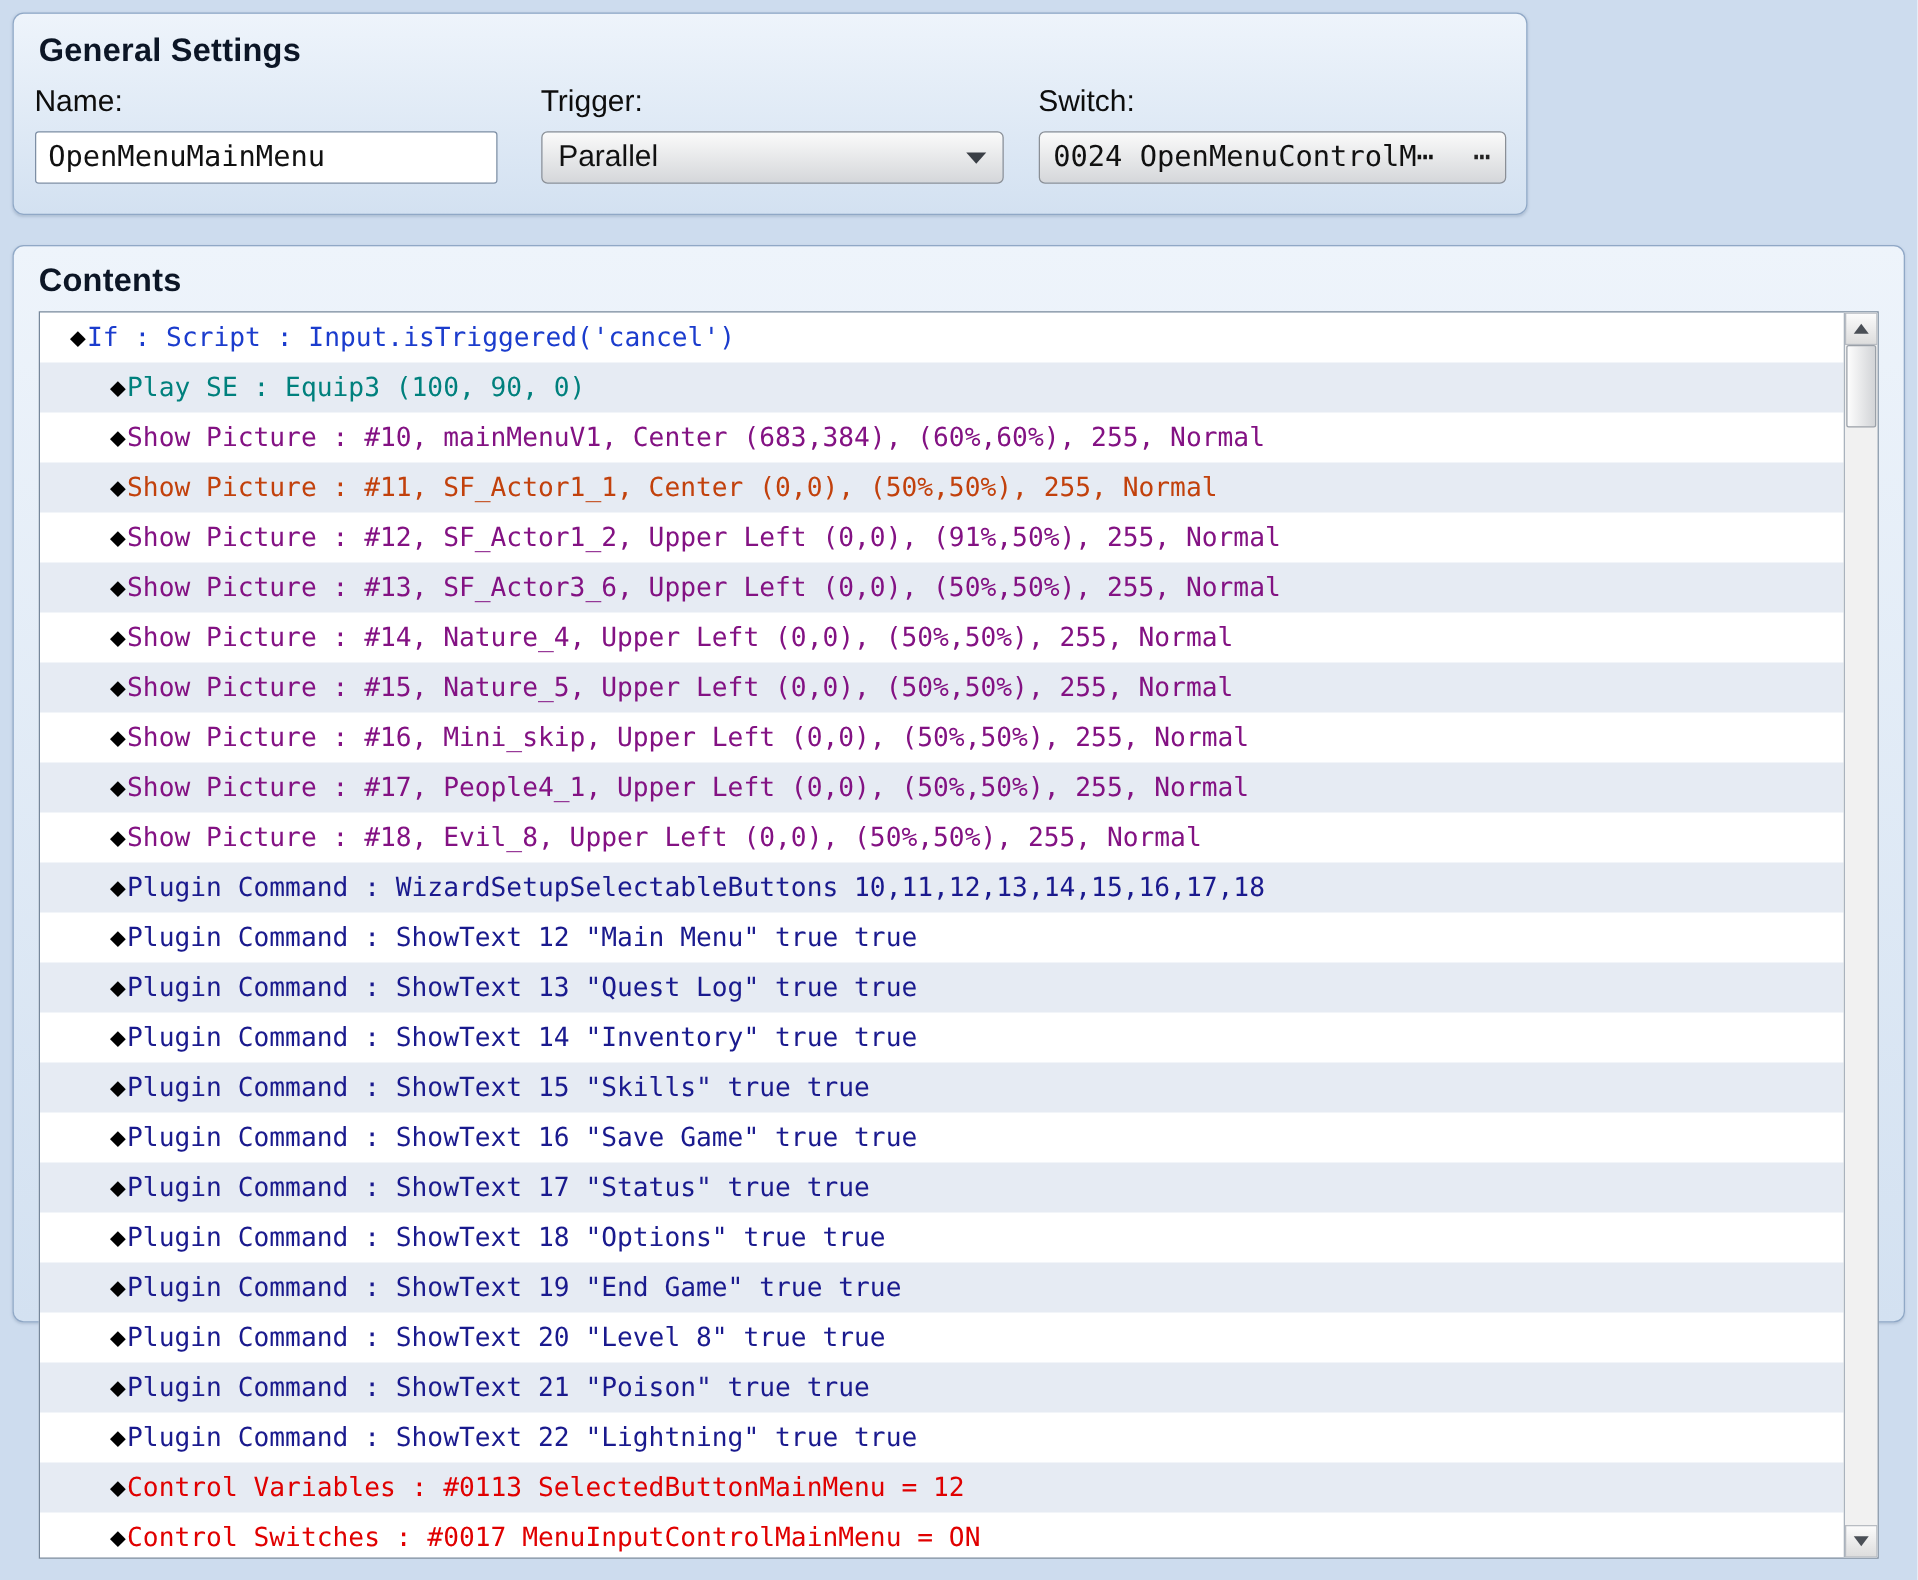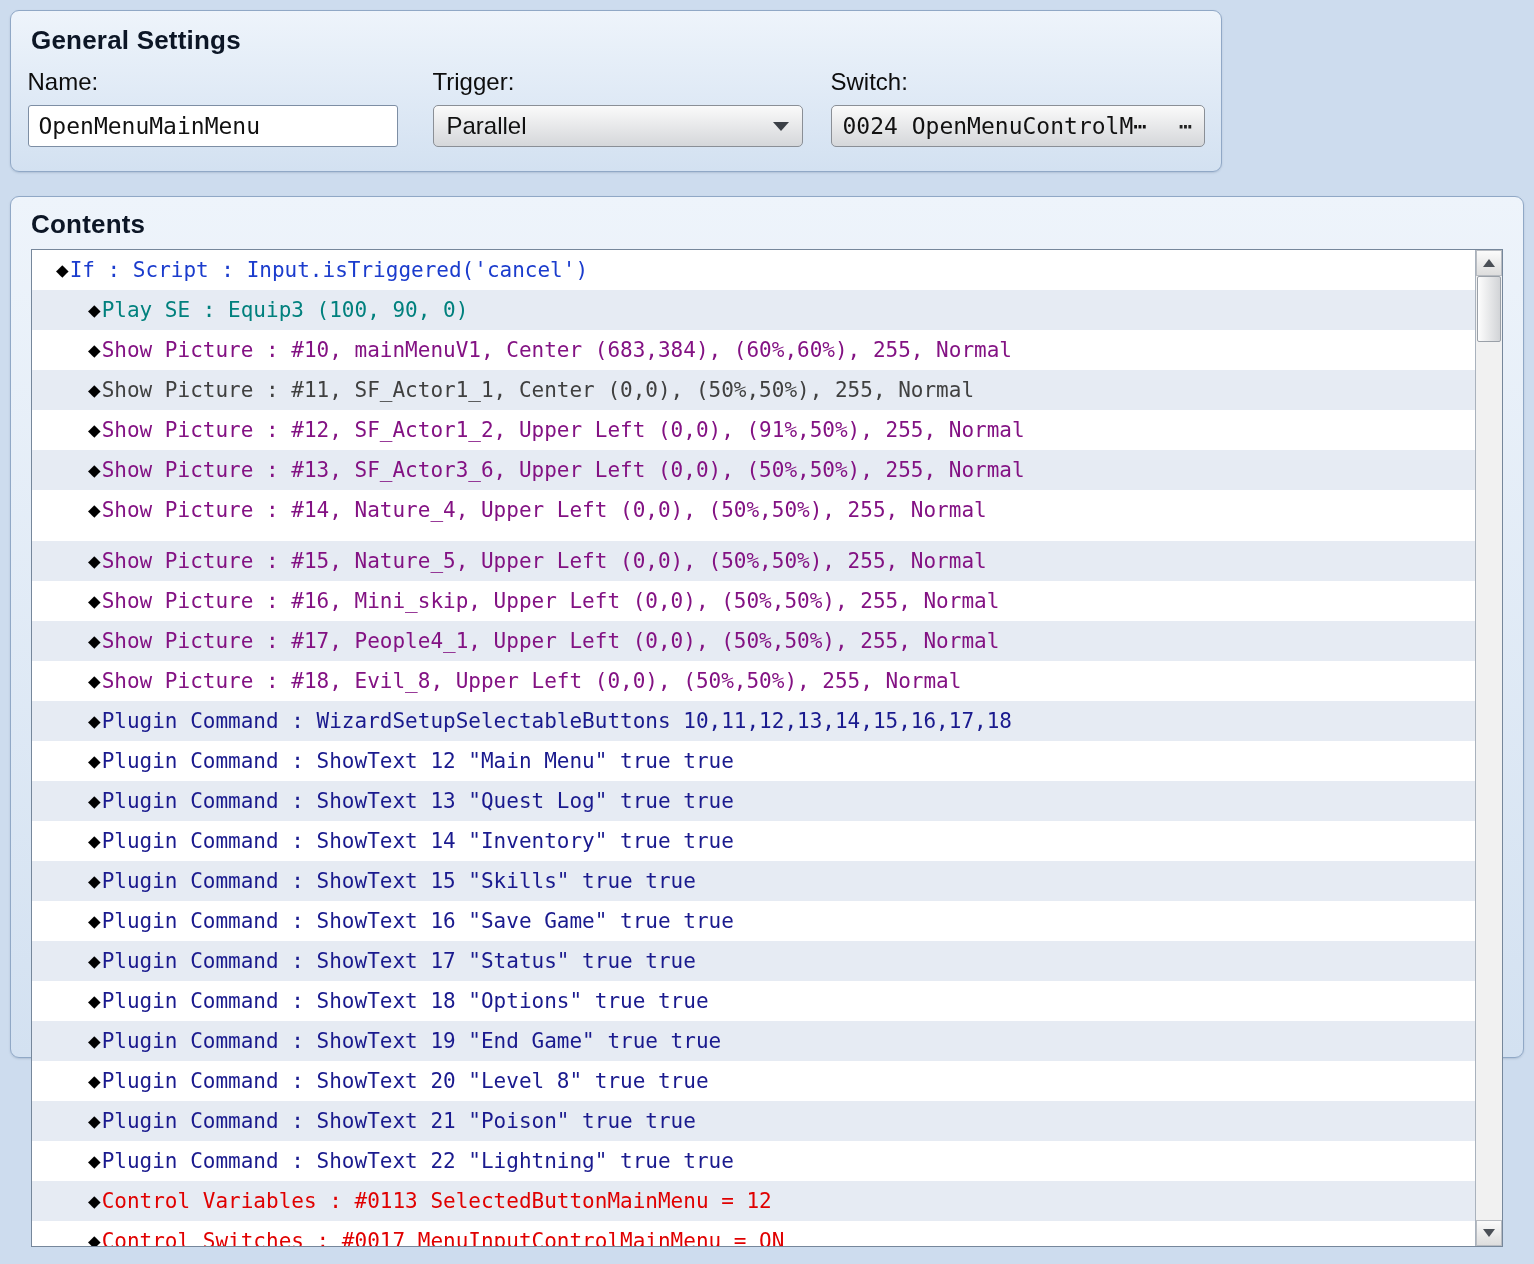--- a/index.html
+++ b/index.html
@@ -174,25 +174,25 @@
     </div>
   </section>
 
   <section class="panel contents">
     <h2>Contents</h2>
     <div class="listbox">
       <div class="rows" id="rows">
           <div class="row" style="padding-left: 24px;"><span class="diamond">◆</span><span class="cmd" style="color: rgb(27, 60, 205);">If : Script : Input.isTriggered('cancel')</span></div>
           <div class="row alt" style="padding-left: 56px;"><span class="diamond">◆</span><span class="cmd" style="color: rgb(0, 128, 125);">Play SE : Equip3 (100, 90, 0)</span></div>
           <div class="row" style="padding-left: 56px;"><span class="diamond">◆</span><span class="cmd" style="color: rgb(131, 18, 131);">Show Picture : #10, mainMenuV1, Center (683,384), (60%,60%), 255, Normal</span></div>
-          <div class="row alt" style="padding-left: 56px;"><span class="diamond">◆</span><span class="cmd" style="color: #404040;">Show Picture : #11, SF_Actor1_1, Center (0,0), (50%,50%), 255, Normal</span></div>
+          <div class="row alt" style="padding-left: 56px;"><span class="diamond">◆</span><span class="cmd" style="color: #c2410c;">Show Picture : #11, SF_Actor1_1, Center (0,0), (50%,50%), 255, Normal</span></div>
           <div class="row" style="padding-left: 56px;"><span class="diamond">◆</span><span class="cmd" style="color: rgb(131, 18, 131);">Show Picture : #12, SF_Actor1_2, Upper Left (0,0), (91%,50%), 255, Normal</span></div>
           <div class="row alt" style="padding-left: 56px;"><span class="diamond">◆</span><span class="cmd" style="color: rgb(131, 18, 131);">Show Picture : #13, SF_Actor3_6, Upper Left (0,0), (50%,50%), 255, Normal</span></div>
           <div class="row" style="padding-left: 56px;"><span class="diamond">◆</span><span class="cmd" style="color: rgb(131, 18, 131);">Show Picture : #14, Nature_4, Upper Left (0,0), (50%,50%), 255, Normal</span></div>
-          <div class="row alt" style="padding-left: 56px; margin-top: 11px;"><span class="diamond">◆</span><span class="cmd" style="color: rgb(131, 18, 131);">Show Picture : #15, Nature_5, Upper Left (0,0), (50%,50%), 255, Normal</span></div>
+          <div class="row alt" style="padding-left: 56px;"><span class="diamond">◆</span><span class="cmd" style="color: rgb(131, 18, 131);">Show Picture : #15, Nature_5, Upper Left (0,0), (50%,50%), 255, Normal</span></div>
           <div class="row" style="padding-left: 56px;"><span class="diamond">◆</span><span class="cmd" style="color: rgb(131, 18, 131);">Show Picture : #16, Mini_skip, Upper Left (0,0), (50%,50%), 255, Normal</span></div>
           <div class="row alt" style="padding-left: 56px;"><span class="diamond">◆</span><span class="cmd" style="color: rgb(131, 18, 131);">Show Picture : #17, People4_1, Upper Left (0,0), (50%,50%), 255, Normal</span></div>
           <div class="row" style="padding-left: 56px;"><span class="diamond">◆</span><span class="cmd" style="color: rgb(131, 18, 131);">Show Picture : #18, Evil_8, Upper Left (0,0), (50%,50%), 255, Normal</span></div>
           <div class="row alt" style="padding-left: 56px;"><span class="diamond">◆</span><span class="cmd" style="color: rgb(26, 26, 142);">Plugin Command : WizardSetupSelectableButtons 10,11,12,13,14,15,16,17,18</span></div>
           <div class="row" style="padding-left: 56px;"><span class="diamond">◆</span><span class="cmd" style="color: rgb(26, 26, 142);">Plugin Command : ShowText 12 "Main Menu" true true</span></div>
           <div class="row alt" style="padding-left: 56px;"><span class="diamond">◆</span><span class="cmd" style="color: rgb(26, 26, 142);">Plugin Command : ShowText 13 "Quest Log" true true</span></div>
           <div class="row" style="padding-left: 56px;"><span class="diamond">◆</span><span class="cmd" style="color: rgb(26, 26, 142);">Plugin Command : ShowText 14 "Inventory" true true</span></div>
           <div class="row alt" style="padding-left: 56px;"><span class="diamond">◆</span><span class="cmd" style="color: rgb(26, 26, 142);">Plugin Command : ShowText 15 "Skills" true true</span></div>
           <div class="row" style="padding-left: 56px;"><span class="diamond">◆</span><span class="cmd" style="color: rgb(26, 26, 142);">Plugin Command : ShowText 16 "Save Game" true true</span></div>
           <div class="row alt" style="padding-left: 56px;"><span class="diamond">◆</span><span class="cmd" style="color: rgb(26, 26, 142);">Plugin Command : ShowText 17 "Status" true true</span></div>

